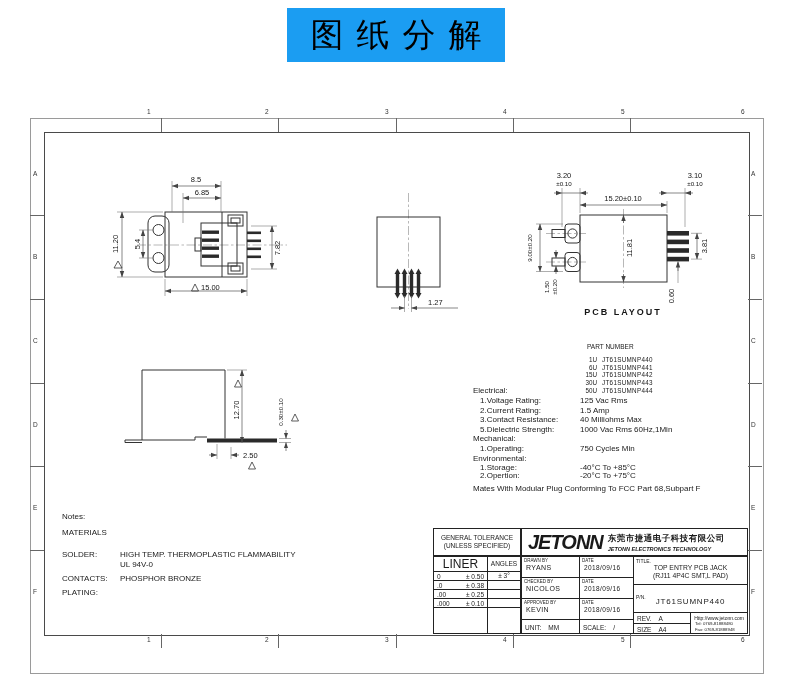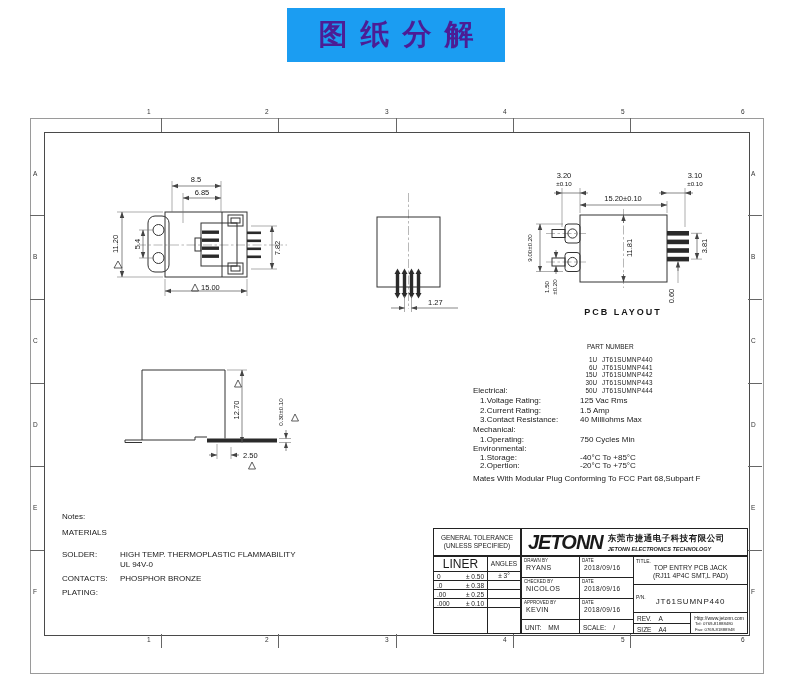--- a/index.html
+++ b/index.html
@@ -1,21 +1,21 @@
 <!DOCTYPE html>
 <html><head>
 <meta charset="utf-8">
 <style>
   html,body{margin:0;padding:0;background:#fff;}
   .page{position:relative;width:790px;height:699px;background:#ffffff;overflow:hidden;
         font-family:"Liberation Sans",sans-serif;color:#1a1a1a;}
   
   .banner{position:absolute;left:287px;top:8px;width:218px;height:54px;background:#1b9df2;
           display:flex;align-items:center;justify-content:center;}
-  .banner span{color:#4c1d95;font-size:29px;font-weight:bold;letter-spacing:13px;margin-right:-13px;}
+  .banner span{color:#000000;font-size:33px;font-weight:normal;letter-spacing:13px;margin-right:-13px;}
   
   .sheet-outer{position:absolute;left:30px;top:118px;width:732px;height:554px;border:1px solid #9a9a9a;}
   .sheet-inner{position:absolute;left:44px;top:132px;width:704px;height:502px;border:1.5px solid #4a4a4a;}
   .gl{position:absolute;font-size:6.5px;color:#333;}
   .tick-v{position:absolute;width:1px;height:14px;background:#666;}
   .tick-h{position:absolute;width:14px;height:1px;background:#666;}
   
   svg.view{position:absolute;}
   svg .ol{fill:none;stroke:#333;stroke-width:1;}
   svg .dk{fill:#2a2a2a;stroke:none;}
@@ -326,20 +326,24 @@
         <span class="sv">125 Vac Rms</span>
       </div>
     <div class="spec-line">
         <span class="sl">2.Current Rating:</span>
         <span class="sv">1.5 Amp</span>
       </div>
     <div class="spec-line">
         <span class="sl">3.Contact Resistance:</span>
         <span class="sv">40 Milliohms Max</span>
       </div>
+    <div class="spec-line">
+        <span class="sl">5.Dielectric Strength:</span>
+        <span class="sv">1000 Vac Rms 60Hz,1Min</span>
+      </div>
     <div class="spec-h">Mechanical:</div>
     <div class="spec-line">
         <span class="sl">1.Operating:</span>
         <span class="sv">750 Cycles Min</span>
       </div>
     <div class="spec-h">Environmental:</div>
     <div class="spec-line env">
         <span class="sl">1.Storage:</span>
         <span class="sv">-40°C To +85°C</span>
       </div>

